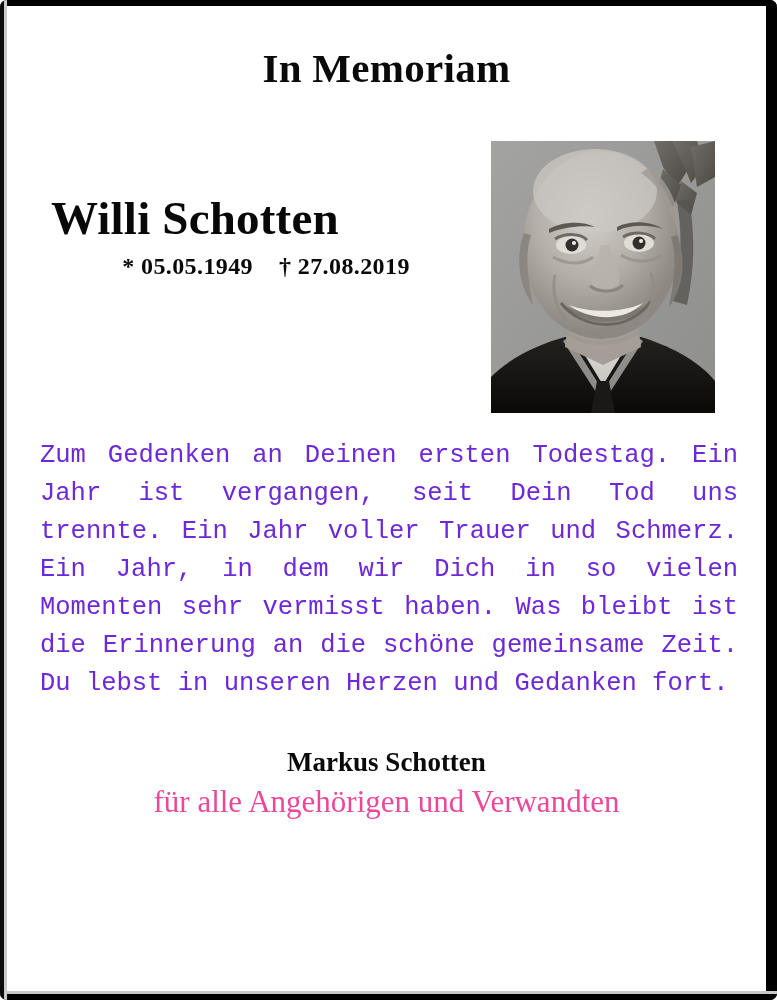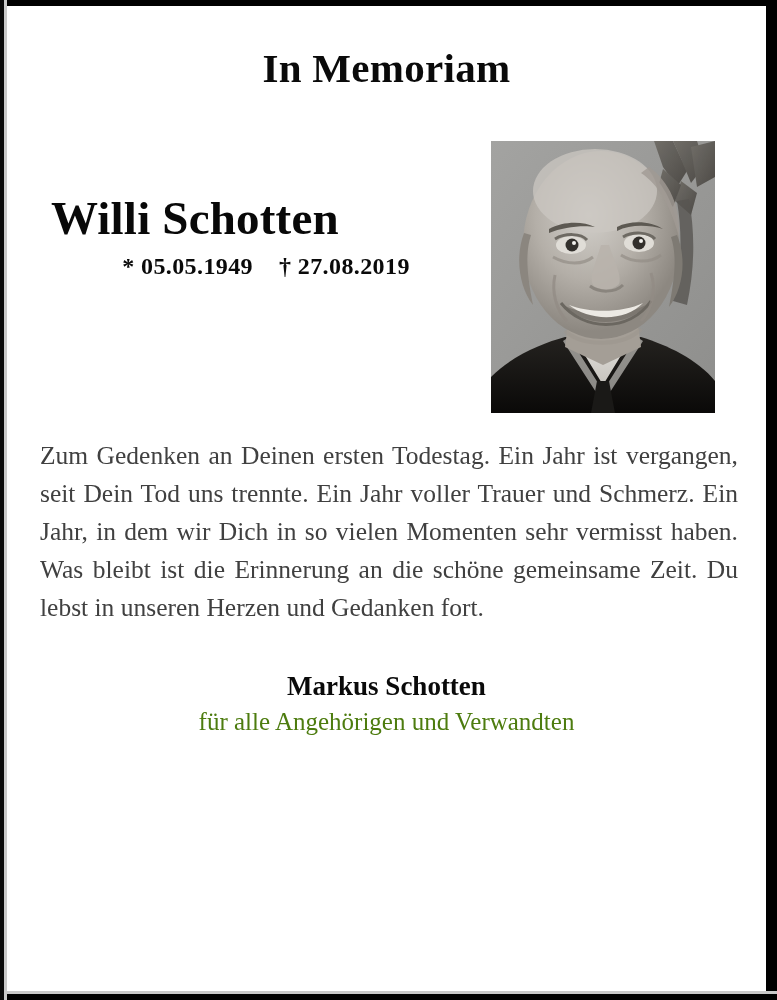--- a/index.html
+++ b/index.html
@@ -11,20 +11,21 @@
     font-family: "Liberation Serif", "DejaVu Serif", serif;
   }
 
   .obituary-page {
     position: relative;
     width: 777px;
     height: 1000px;
     box-sizing: border-box;
     background: #ffffff;
     overflow: hidden;
+    border-radius: 7px;
   }
 
   
   .border-top {
     position: absolute;
     top: 0; left: 0;
     width: 777px; height: 6px;
     background: #000000;
   }
   .border-right {
@@ -131,44 +132,45 @@
   }
 
   
   .message-body {
     margin: 0 28px 0 33px;
     padding-top: 6px;
   }
   .message-paragraph {
     font-size: 25.5px;
     line-height: 38px;
-    color: #404040;
+    color: #6d28d9;
     text-align: justify;
     text-justify: inter-word;
     hyphens: manual;
     margin: 0;
+    font-family: Liberation Mono, monospace;
   }
   .message-paragraph + .message-paragraph {
     margin-top: 36px;
   }
 
   
   .signature-block {
     margin-top: 44px;
     text-align: center;
   }
   .signer-name {
     font-size: 27px;
     font-weight: bold;
     color: #0a0a0a;
     line-height: 1.15;
   }
   .signer-relations {
-    font-size: 25px;
-    color: #4d7c0f;
+    font-size: 31px;
+    color: #ec4899;
     line-height: 1.3;
     margin-top: 4px;
   }
 </style>
 </head>
 <body>
 
 <div class="obituary-page">
 
   <div class="border-top"></div>

